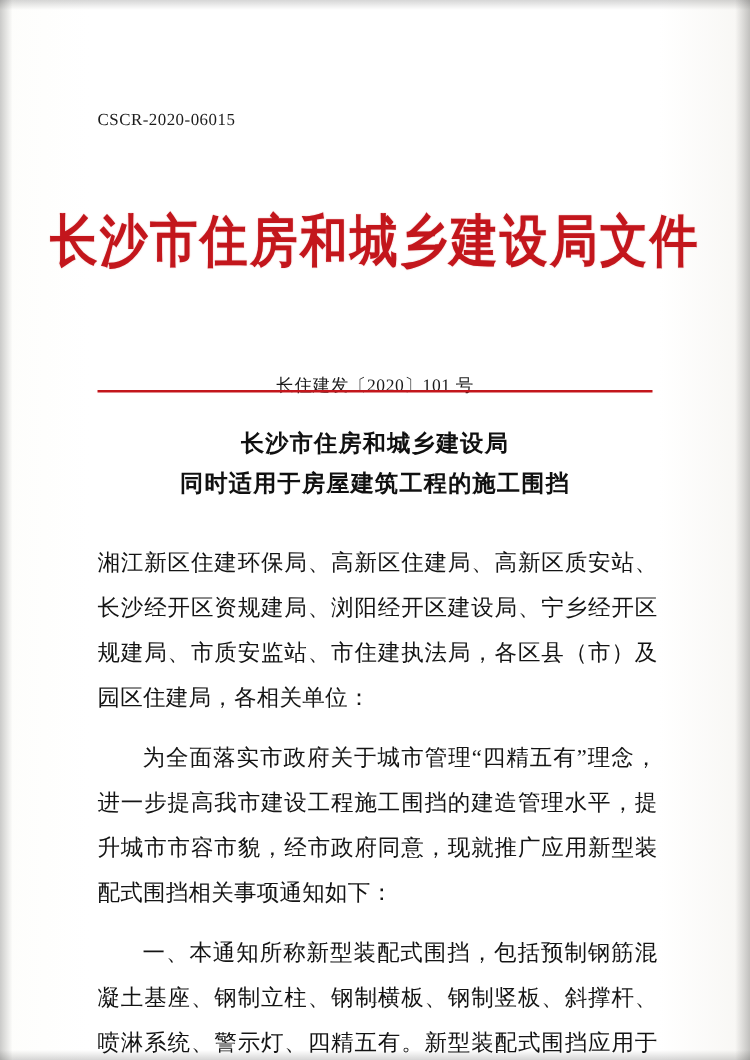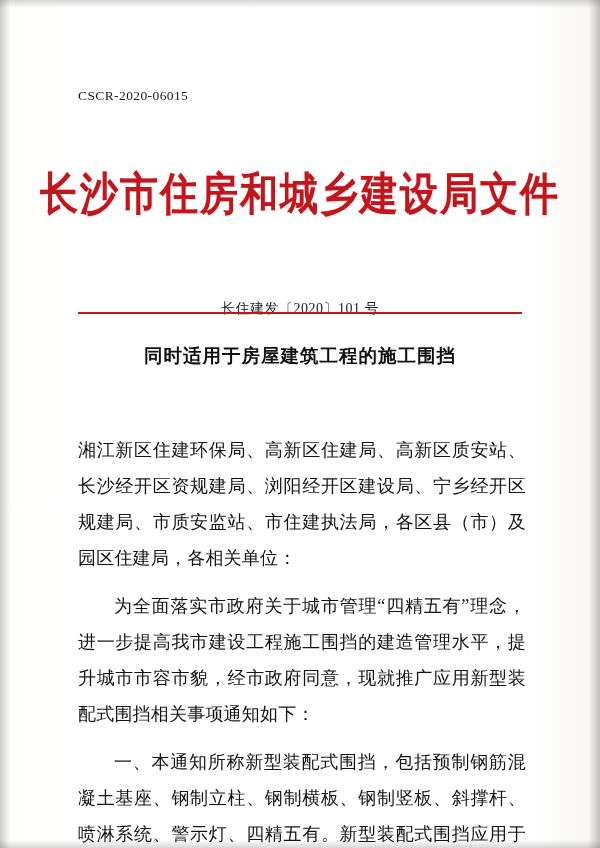--- a/index.html
+++ b/index.html
@@ -150,20 +150,21 @@
 
     <div class="doc-code">CSCR-2020-06015</div>
 
     <div class="masthead">长沙市住房和城乡建设局文件</div>
 
     <div class="doc-number">长住建发〔2020〕101 号</div>
 
     <div class="red-rule"></div>
 
     <div class="title-block">
+      <div>长沙市住房和城乡建设局</div>
       <div>同时适用于房屋建筑工程的施工围挡</div>
     </div>
 
     <div class="body-block">
       <p class="para">湘江新区住建环保局、高新区住建局、高新区质安站、长沙经开区资规建局、浏阳经开区建设局、宁乡经开区规建局、市质安监站、市住建执法局，各区县（市）及园区住建局，各相关单位：</p>
       <p class="para indent">为全面落实市政府关于城市管理“四精五有”理念，进一步提高我市建设工程施工围挡的建造管理水平，提升城市市容市貌，经市政府同意，现就推广应用新型装配式围挡相关事项通知如下：</p>
       <p class="para indent">一、本通知所称新型装配式围挡，包括预制钢筋混凝土基座、钢制立柱、钢制横板、钢制竖板、斜撑杆、喷淋系统、警示灯、四精五有。新型装配式围挡应用于市政道路、桥梁、地铁、隧道等线性工程，同时适用于房屋建筑工程的施工围挡。具体制作</p>
     </div>
 
     <div class="page-number">- 1 -</div>

